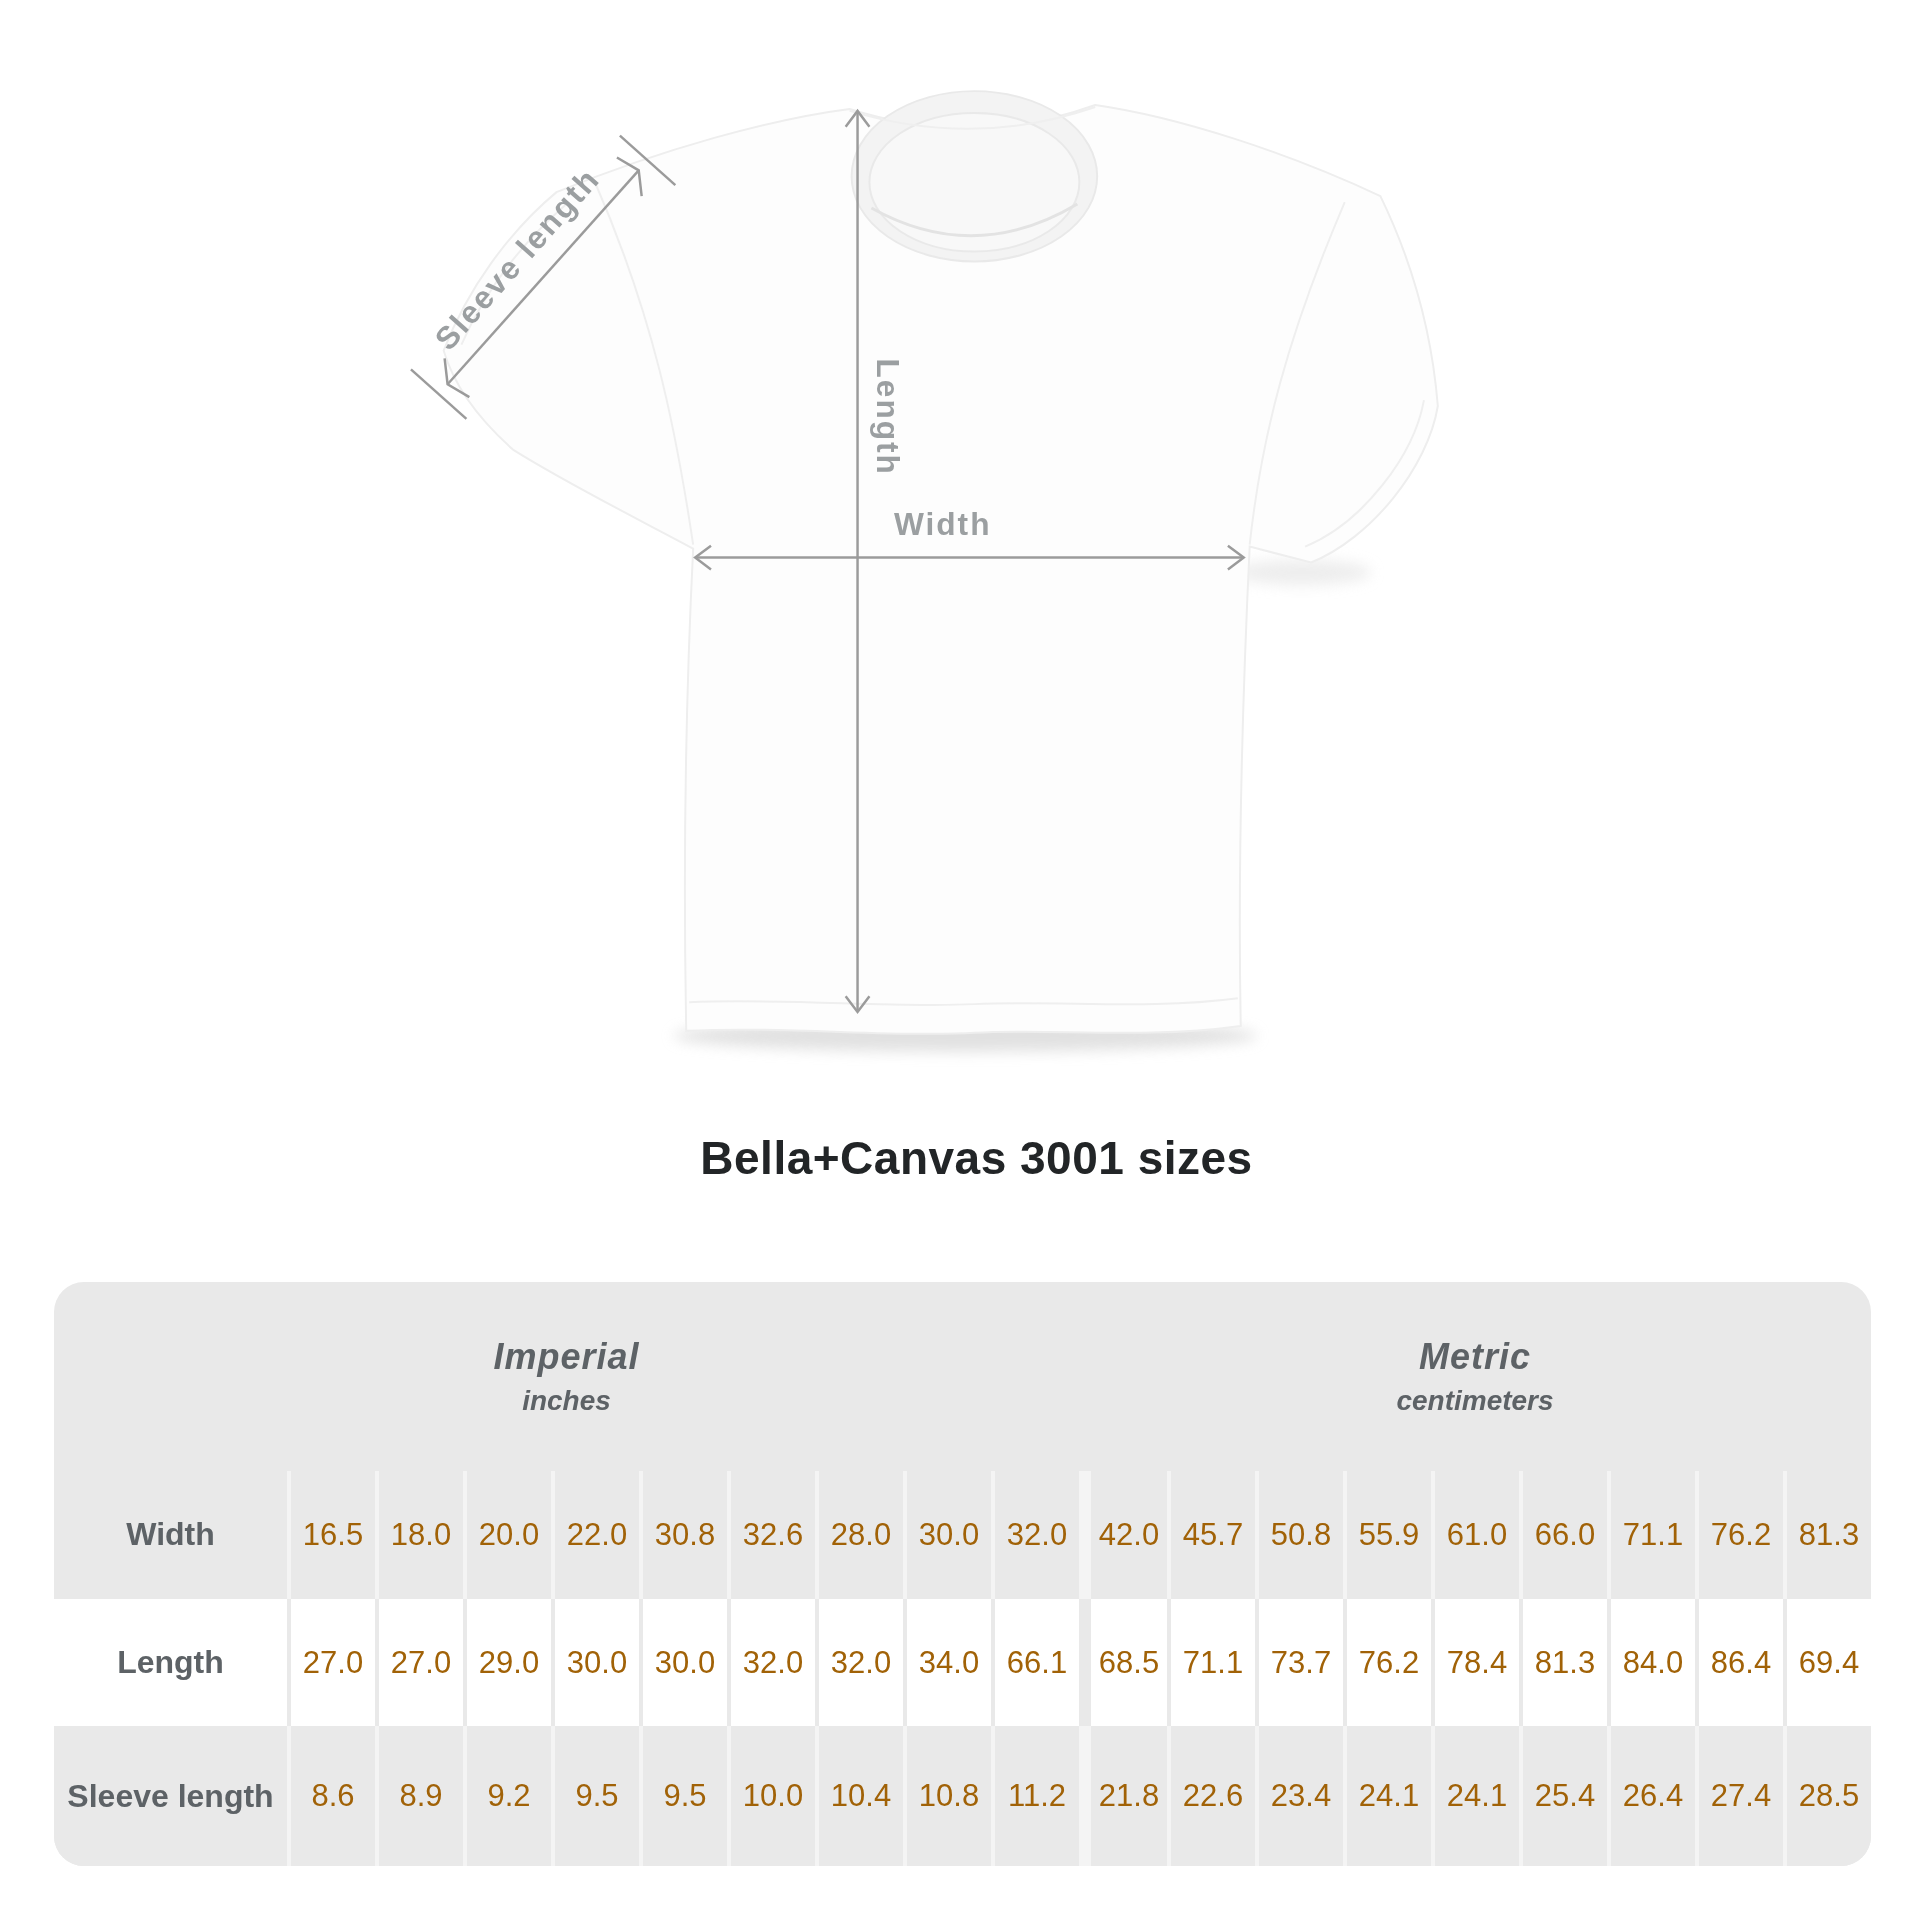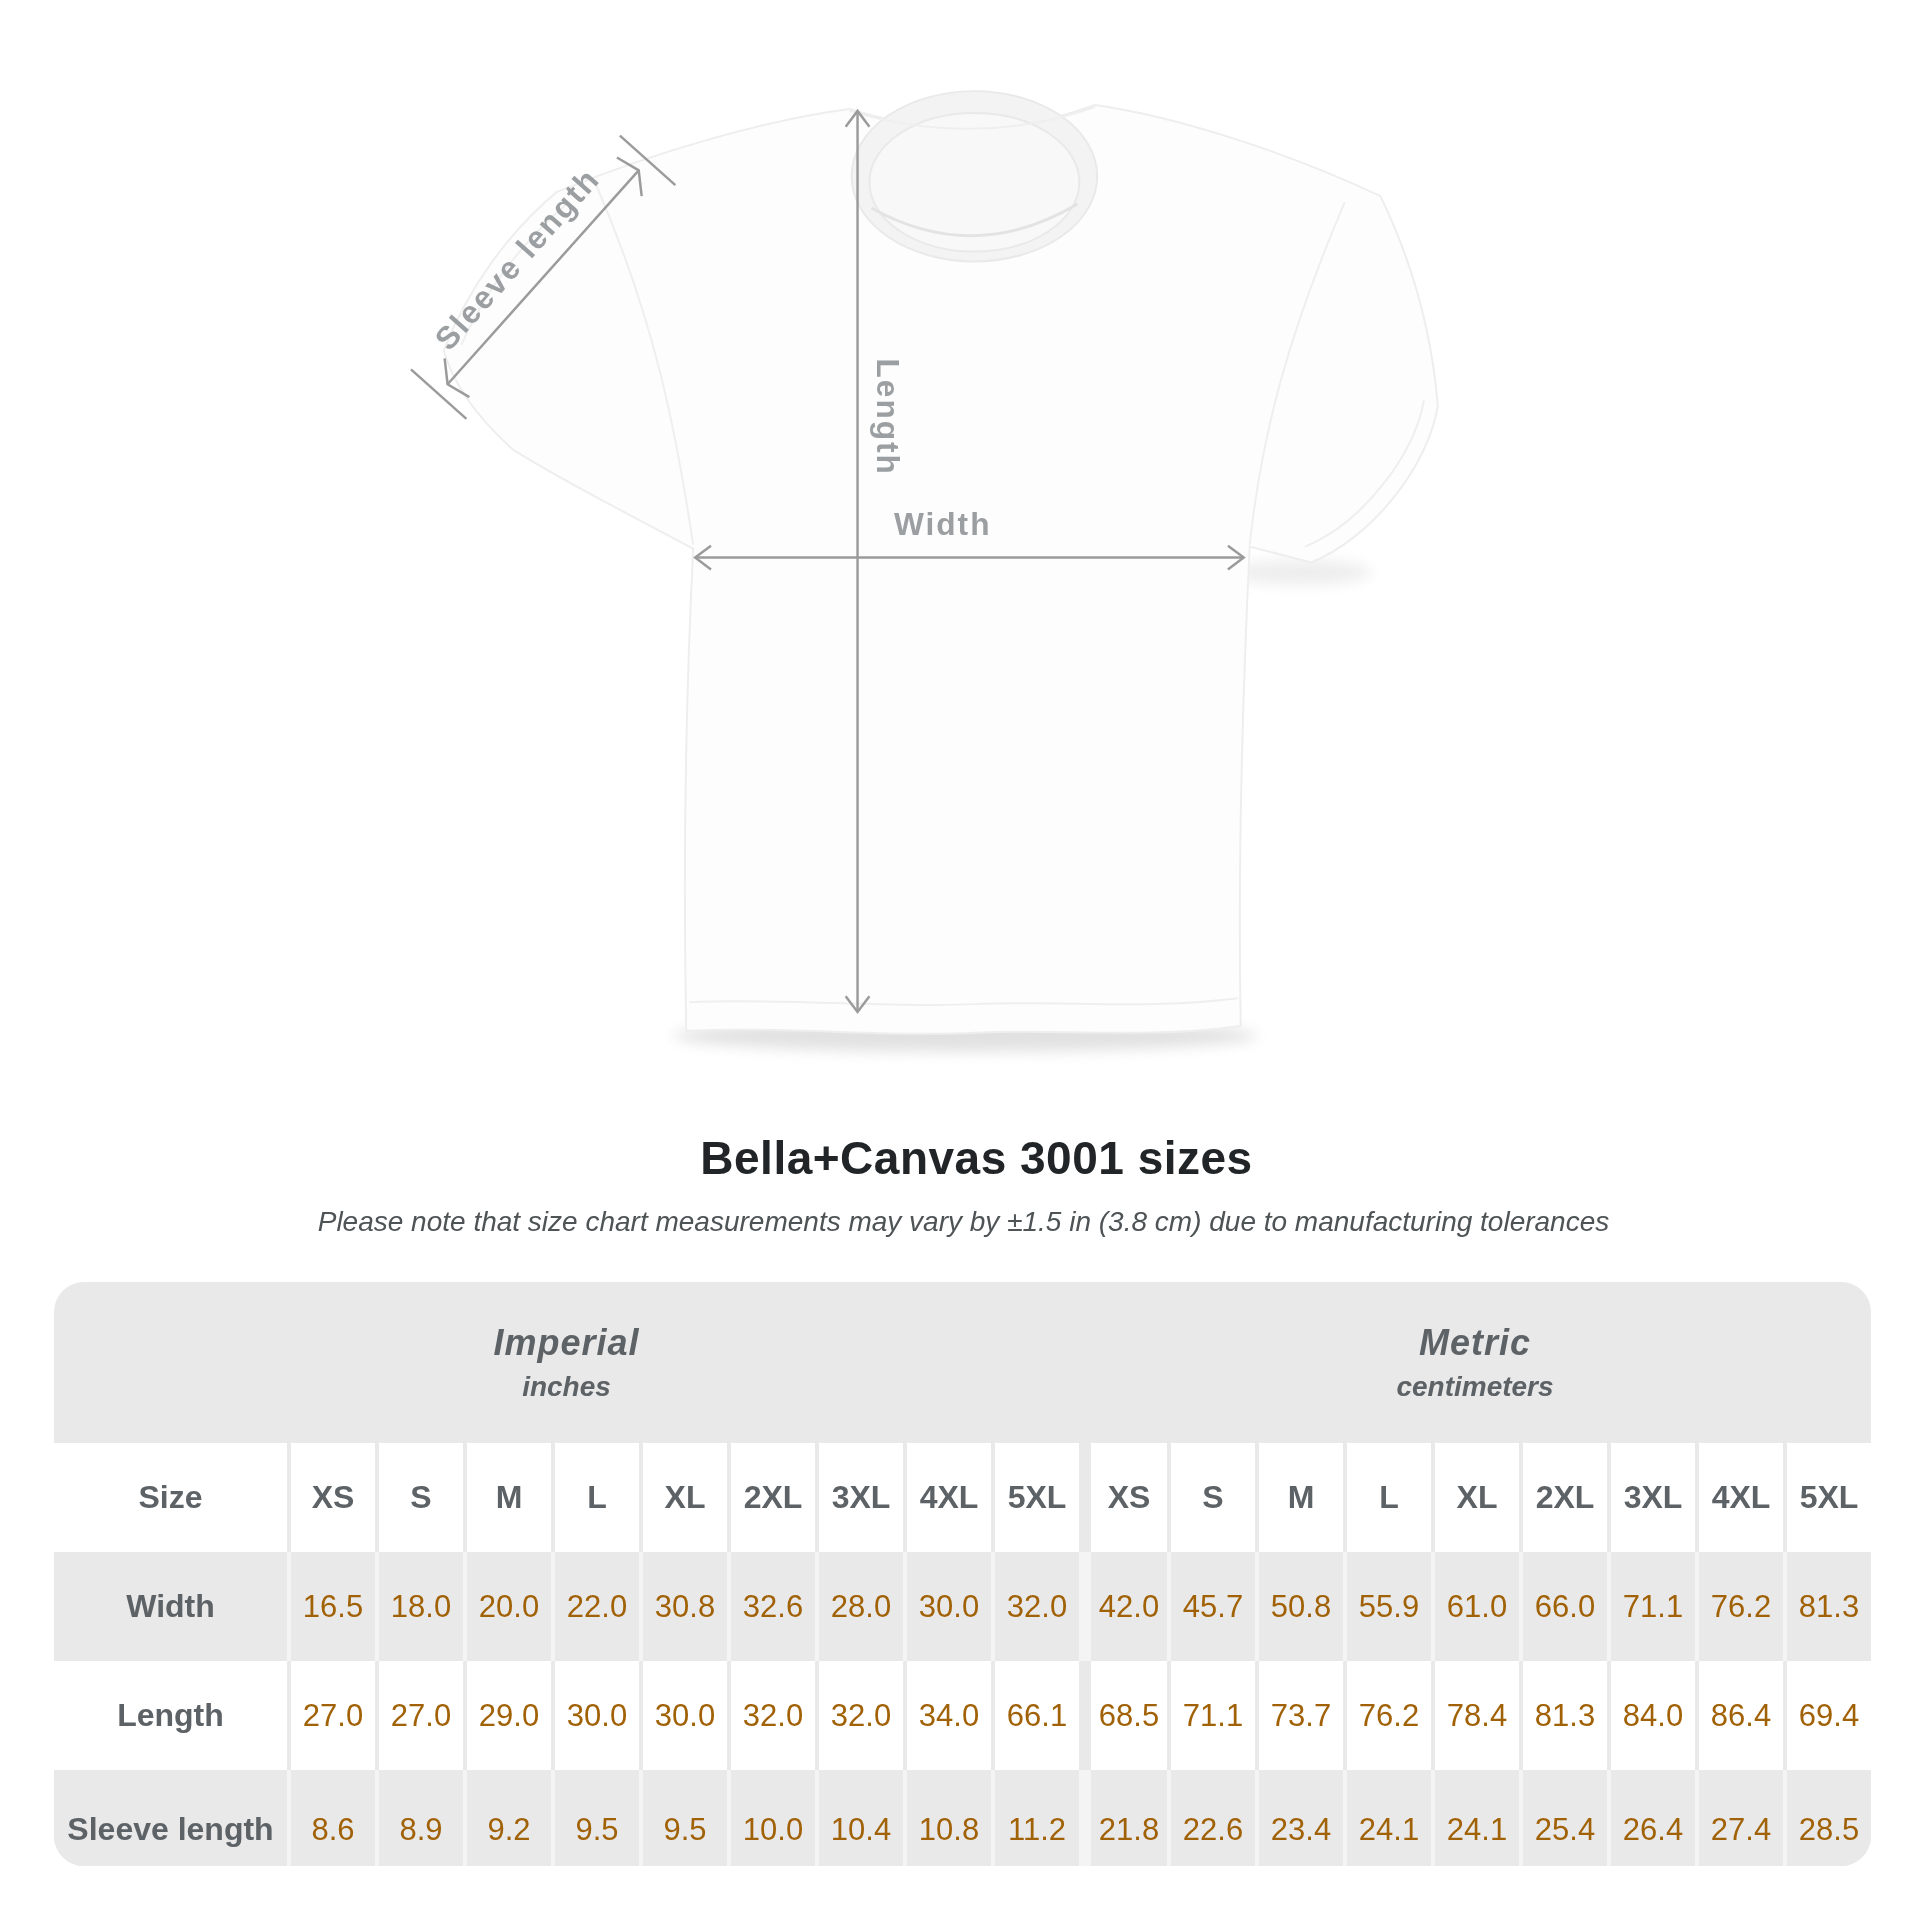--- a/index.html
+++ b/index.html
@@ -111,60 +111,38 @@
       <g>
         <line class="arrow" x1="702" y1="563" x2="1256" y2="563"></line>
         <polyline class="arrow" points="718,551 702,563 718,575"></polyline>
         <polyline class="arrow" points="1240,551 1256,563 1240,575"></polyline>
       </g>
       <text class="dim-label" x="952" y="540" text-anchor="middle">Width</text>
     </svg>
   </div>
 
   <div class="chart-title">Bella+Canvas 3001 sizes</div>
-  <div class="chart-subtitle">Please note that size chart measurements may vary by ±1.5 in (3.8 cm) due to manufacturing tolerances</div>
 
   <div class="table-card">
     <table class="size-chart">
       <colgroup>
         <col style="width:233px">
         <col span="18">
       </colgroup>
       <tbody id="table-body">
         <tr class="unit-row">
           <th class="unit-cell" colspan="10">
             <div class="unit-name">Imperial</div>
             <div class="unit-sub">inches</div>
           </th>
           <th class="unit-cell" colspan="9">
             <div class="unit-name">Metric</div>
             <div class="unit-sub">centimeters</div>
           </th>
         </tr>
-        <tr class="head-row whitebg" id="size-header-row">
-          <td class="label-cell">Size</td>
-        <td class="size-head sep">XS</td>
-            <td class="size-head sep">S</td>
-            <td class="size-head sep">M</td>
-            <td class="size-head sep">L</td>
-            <td class="size-head sep">XL</td>
-            <td class="size-head sep">2XL</td>
-            <td class="size-head sep">3XL</td>
-            <td class="size-head sep">4XL</td>
-            <td class="size-head sep">5XL</td>
-            <td class="size-head sep metric-first">XS</td>
-            <td class="size-head sep">S</td>
-            <td class="size-head sep">M</td>
-            <td class="size-head sep">L</td>
-            <td class="size-head sep">XL</td>
-            <td class="size-head sep">2XL</td>
-            <td class="size-head sep">3XL</td>
-            <td class="size-head sep">4XL</td>
-            <td class="size-head sep">5XL</td>
-          </tr>
       <tr class="data-row graybg">
             <td class="label-cell">Width</td>
             <td class="val sep">16.5</td>
             <td class="val sep">18.0</td>
             <td class="val sep">20.0</td>
             <td class="val sep">22.0</td>
             <td class="val sep">30.8</td>
             <td class="val sep">32.6</td>
             <td class="val sep">28.0</td>
             <td class="val sep">30.0</td>

